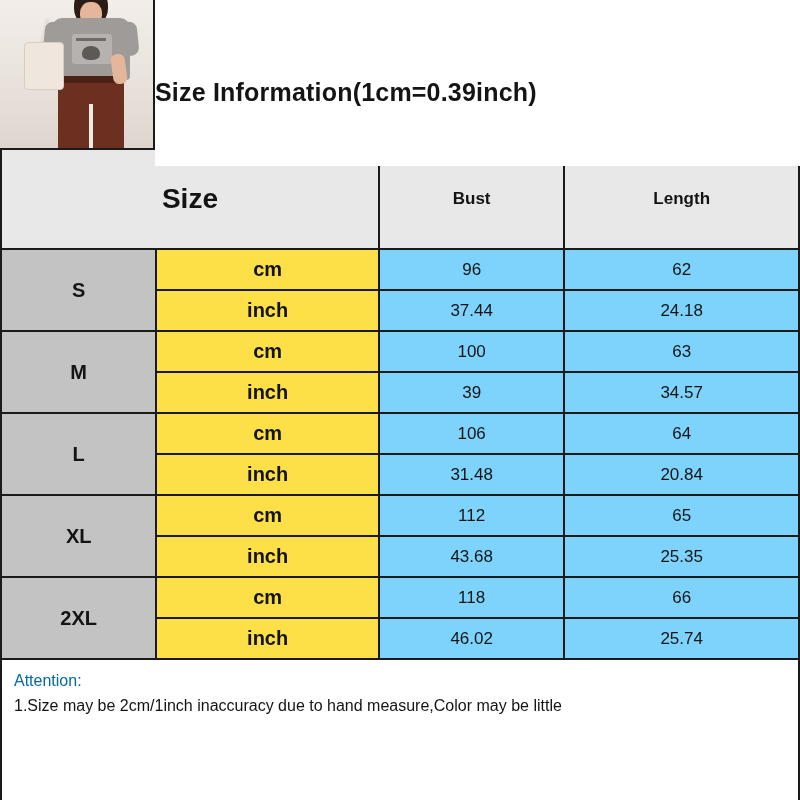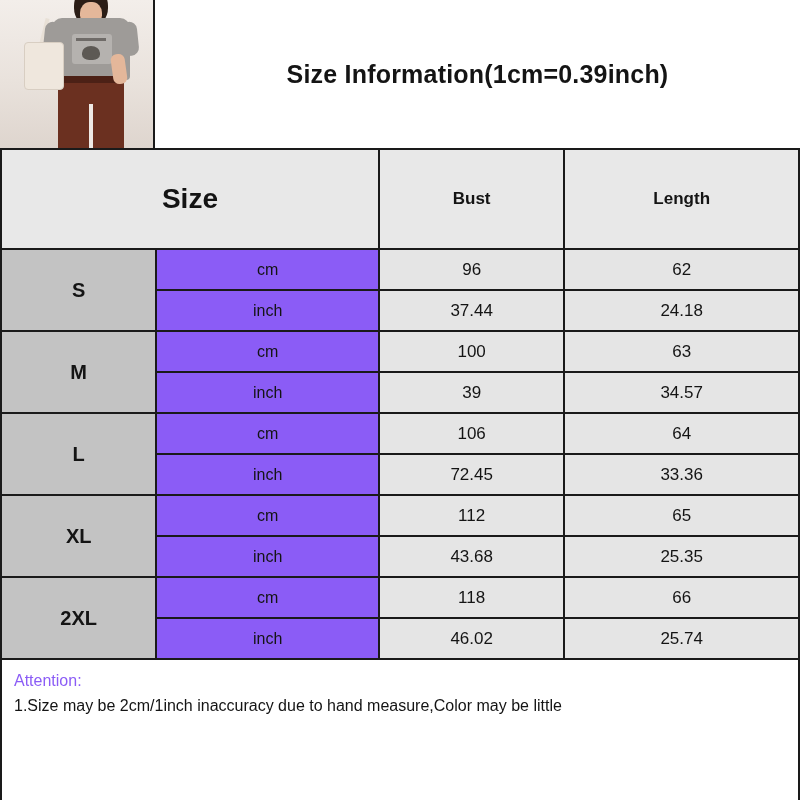--- a/index.html
+++ b/index.html
@@ -175,22 +175,23 @@
     border-radius: 6px;
     transform: rotate(-8deg);
   }
 
   .title-cell {
     flex: 1 1 auto;
     height: 148px;
     box-sizing: border-box;
     display: flex;
     align-items: center;
-    justify-content: center;
+    justify-content: flex-start;
     background: #ffffff;
+    margin-top: 18px;
   }
   .title-text {
     font-size: 25px;
     font-weight: bold;
     letter-spacing: 0.2px;
     color: #141414;
     text-align: center;
   }
 
   
@@ -221,45 +222,45 @@
     font-size: 17px;
     font-weight: bold;
   }
 
   .size-cell {
     background: #c3c3c3;
     font-size: 20px;
     font-weight: bold;
   }
   .unit-cell {
-    background: #8b5cf6;
-    font-size: 16px;
-    font-weight: normal;
+    background: #fde047;
+    font-size: 20px;
+    font-weight: bold;
   }
   .val-cell {
-    background: #e5e5e5;
+    background: #7dd3fc;
     font-size: 17px;
   }
   .data-row td { height: 39px; }
 
   
   .attention {
     width: 800px;
     box-sizing: border-box;
     border-left: 2px solid #1a1a1a;
     border-right: 2px solid #1a1a1a;
     border-bottom: 2px solid #1a1a1a;
     background: #ffffff;
     padding: 8px 10px 10px 12px;
     height: 154px;
   }
   .attention-title {
     font-size: 16px;
     line-height: 25px;
-    color: #8b5cf6;
+    color: #0369a1;
   }
   .attention-line {
     font-size: 16px;
     line-height: 26px;
     color: #141414;
   }
 </style>
 </head>
 <body>
 
@@ -327,22 +328,22 @@
       </tr>
 
       <tr class="data-row">
         <td class="size-cell" rowspan="2">L</td>
         <td class="unit-cell">cm</td>
         <td class="val-cell">106</td>
         <td class="val-cell">64</td>
       </tr>
       <tr class="data-row">
         <td class="unit-cell">inch</td>
-        <td class="val-cell">72.45</td>
-        <td class="val-cell">33.36</td>
+        <td class="val-cell">31.48</td>
+        <td class="val-cell">20.84</td>
       </tr>
 
       <tr class="data-row">
         <td class="size-cell" rowspan="2">XL</td>
         <td class="unit-cell">cm</td>
         <td class="val-cell">112</td>
         <td class="val-cell">65</td>
       </tr>
       <tr class="data-row">
         <td class="unit-cell">inch</td>

